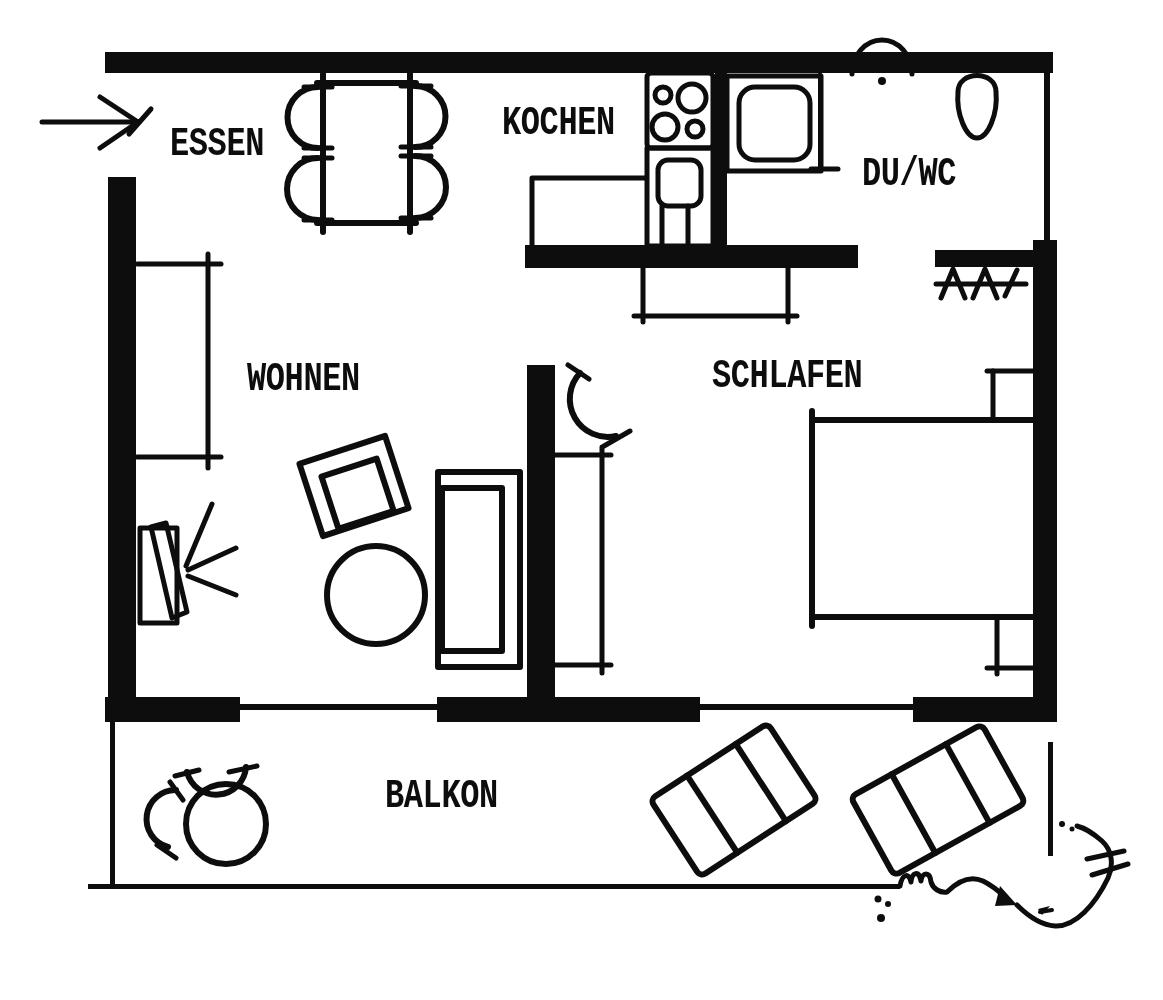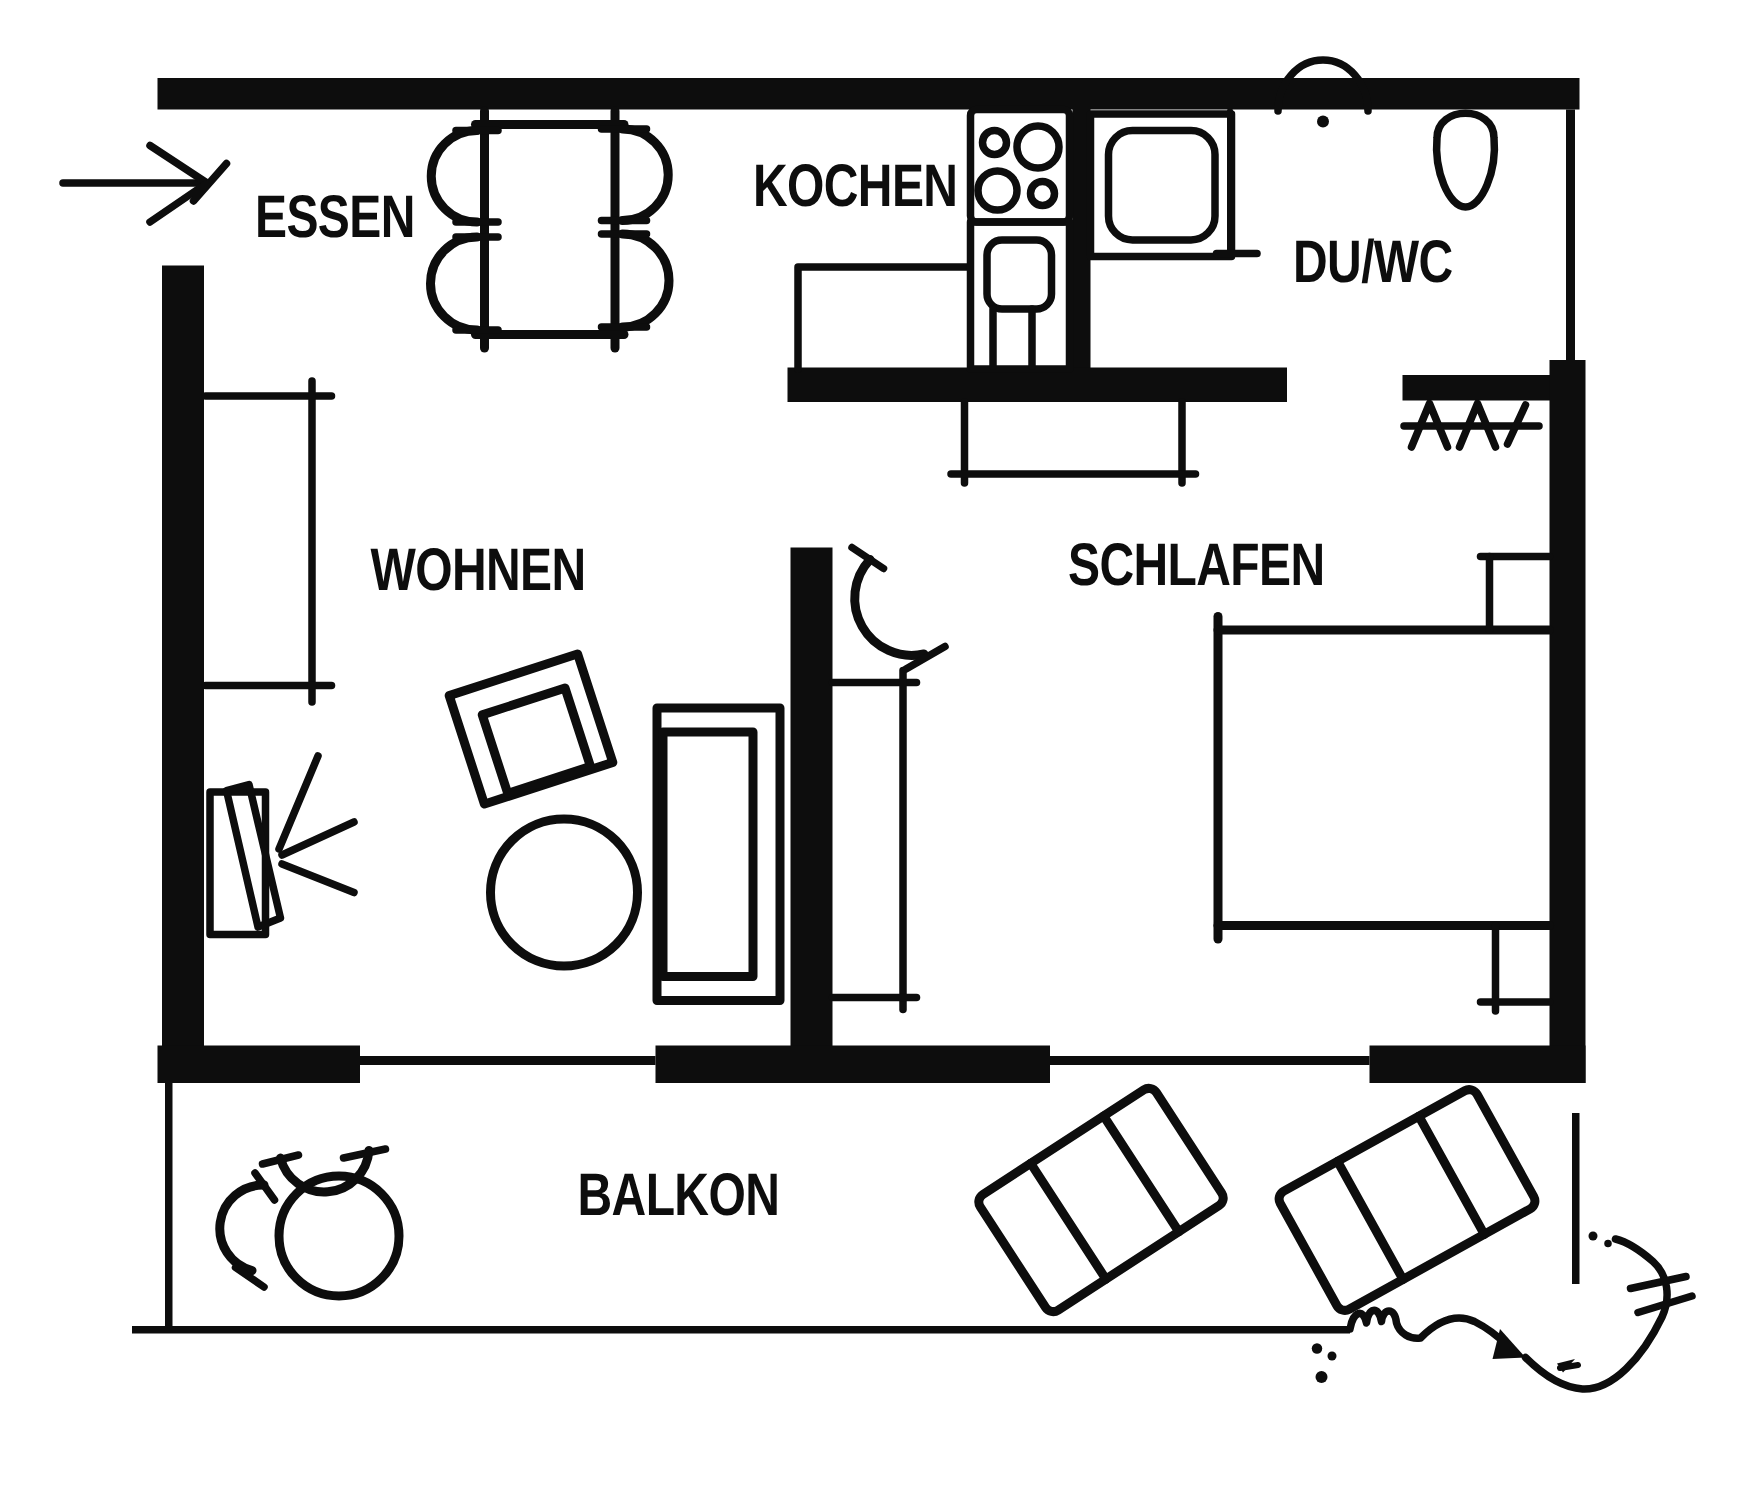--- a/index.html
+++ b/index.html
@@ -1,17 +1,17 @@
 <!DOCTYPE html>
 <html><head>
 <meta charset="utf-8">
 <style>
   html,body{margin:0;padding:0;background:#ffffff;}
   .plan{position:relative;width:1163px;height:1000px;background:#ffffff;overflow:hidden;
-        font-family:Liberation Sans, sans-serif;}
+        font-family:Liberation Mono, monospace;}
   .wall{position:absolute;background:#0d0d0d;}
   .thinline{position:absolute;background:#0d0d0d;}
   .room-label{position:absolute;color:#0d0d0d;font-weight:bold;font-size:40px;
         letter-spacing:-0.5px;white-space:nowrap;transform:scaleX(0.8);
         transform-origin:0 0;line-height:40px;}
   svg.overlay{position:absolute;left:0;top:0;}
   .ln{stroke:#0d0d0d;stroke-width:6;fill:none;stroke-linecap:round;stroke-linejoin:round;}
   .ln5{stroke:#0d0d0d;stroke-width:5;fill:none;stroke-linecap:round;stroke-linejoin:round;}
   .ln4{stroke:#0d0d0d;stroke-width:4;fill:none;stroke-linecap:round;}
   .fill{fill:#0d0d0d;stroke:none;}

